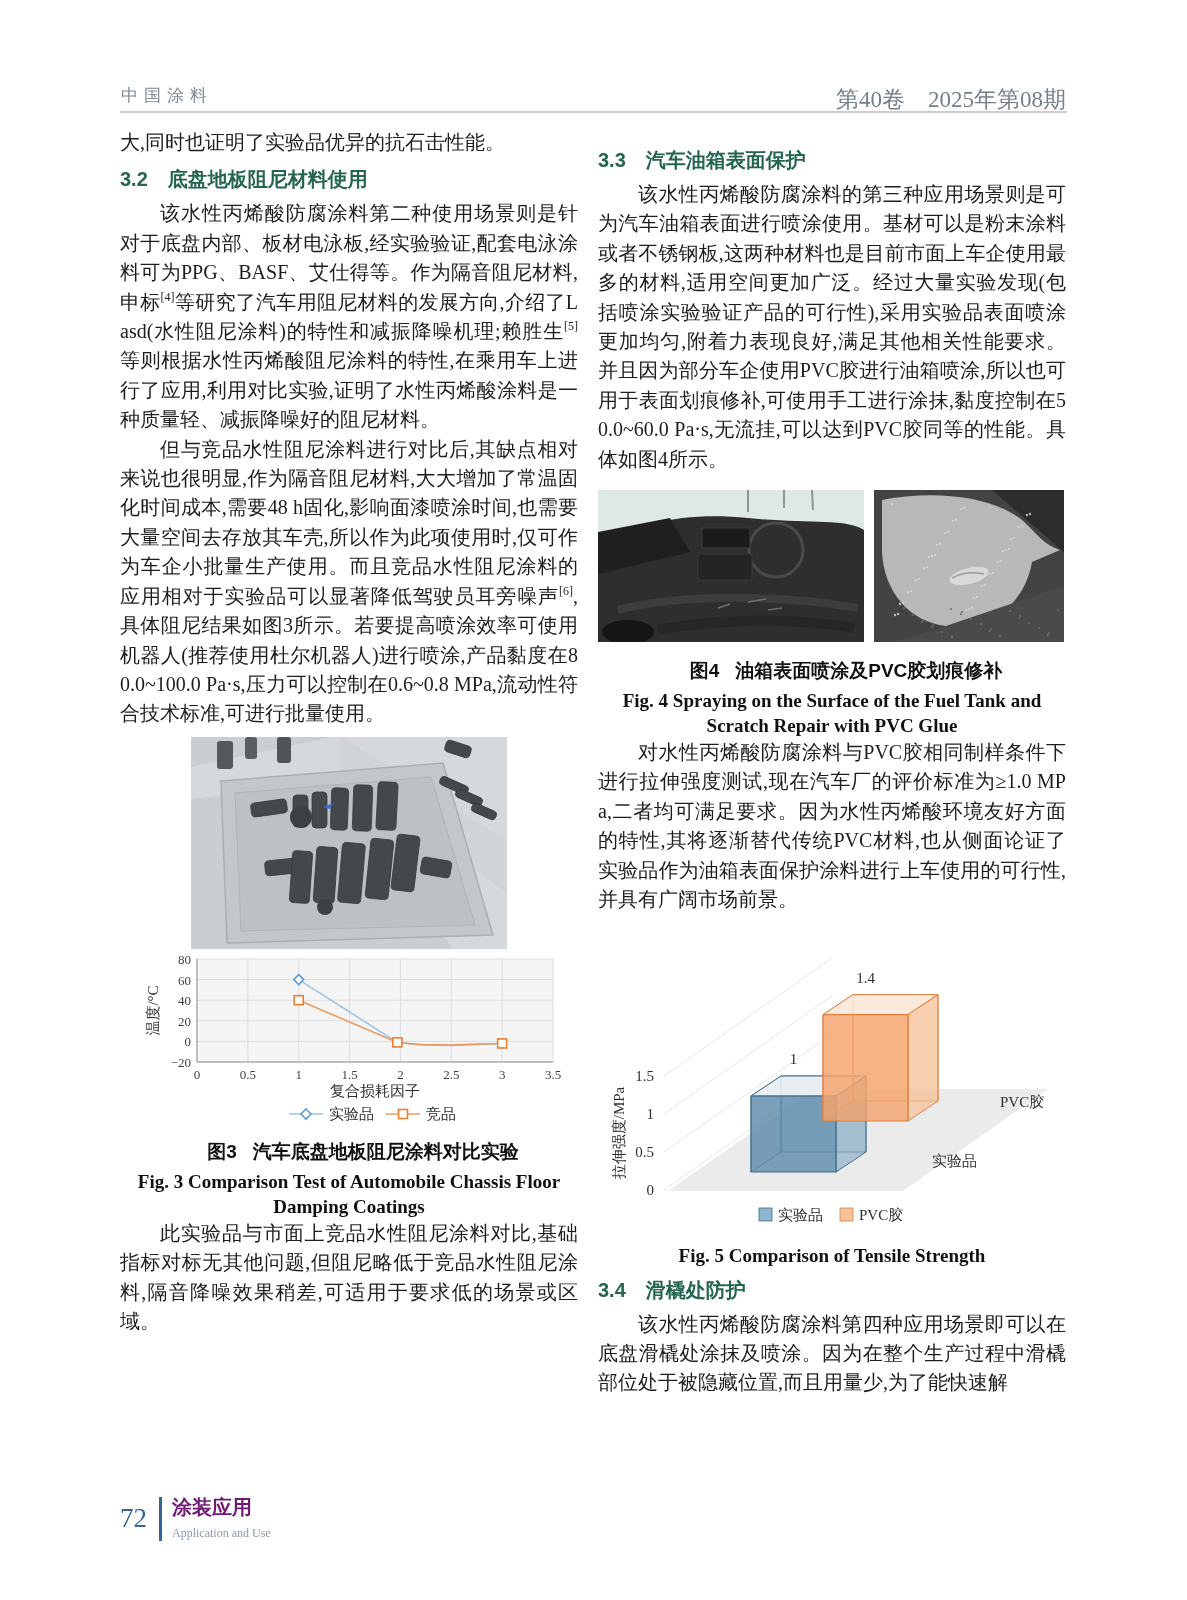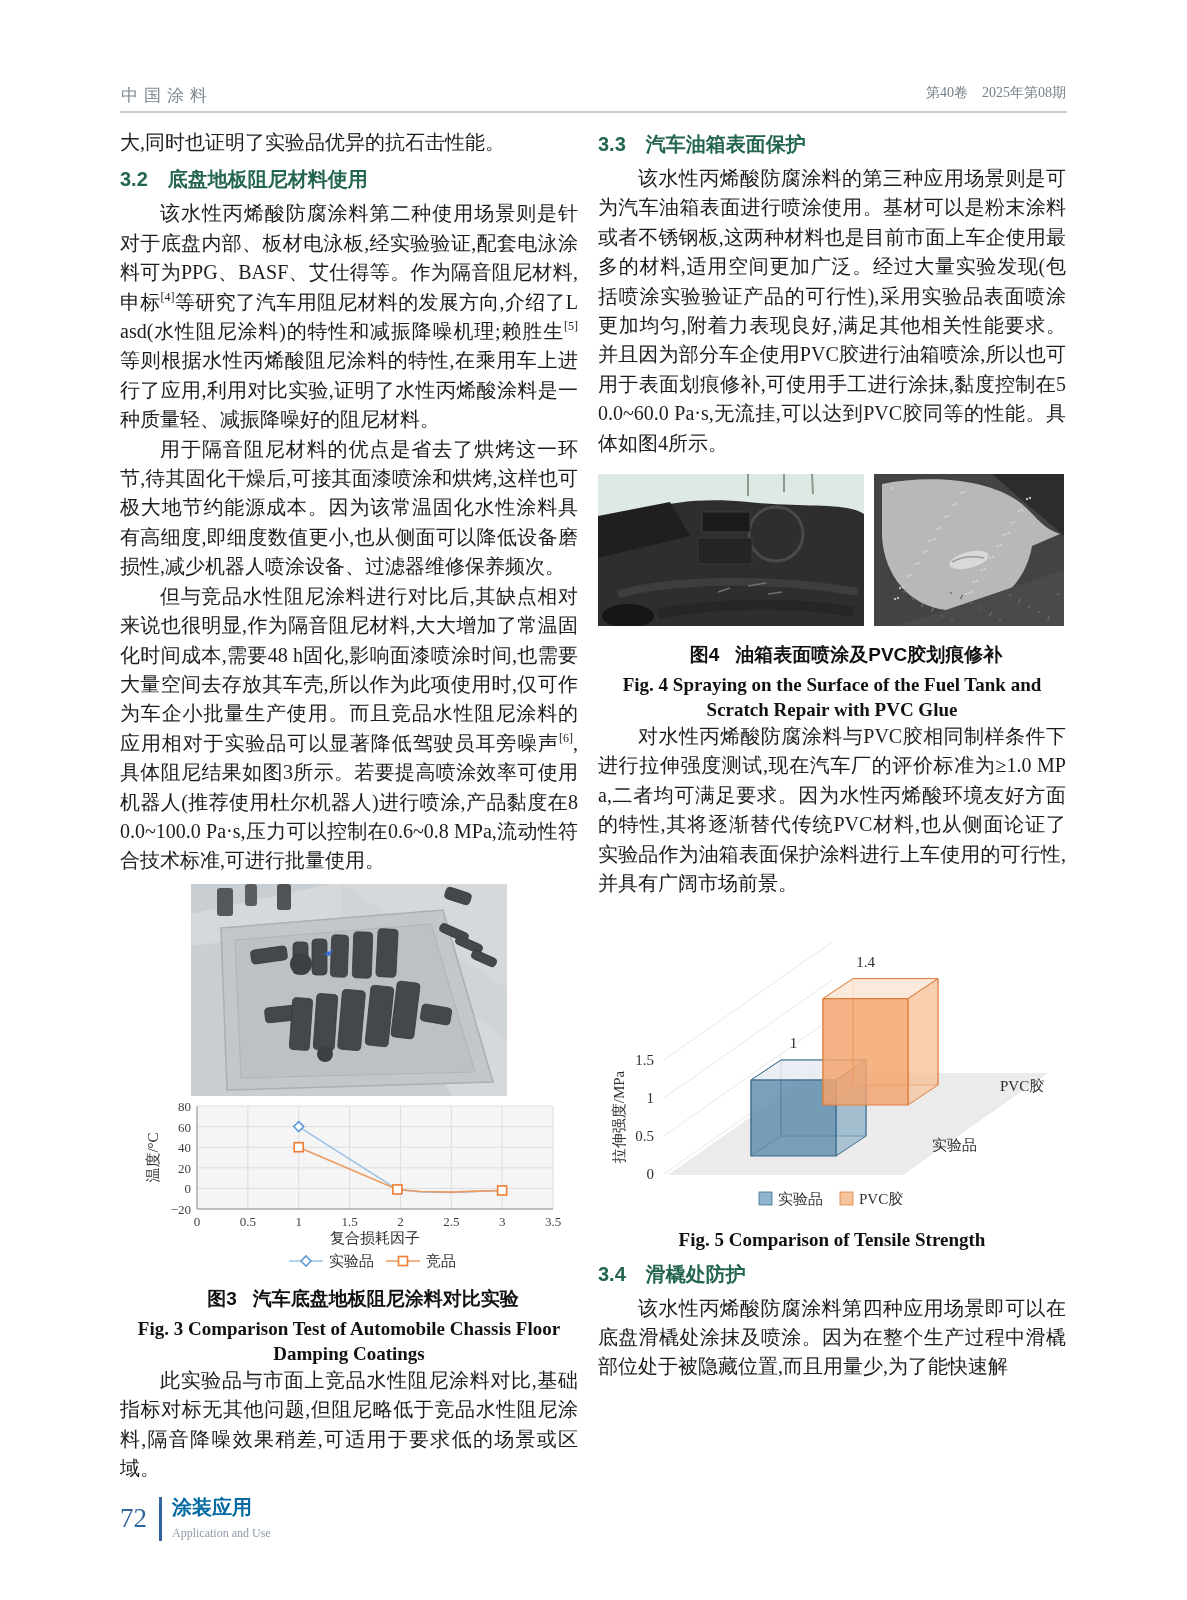--- a/index.html
+++ b/index.html
@@ -1,20 +1,20 @@
 <!DOCTYPE html>
 <html><head>
 <meta charset="utf-8">
 <style>
   html,body{margin:0;padding:0;background:#ffffff;}
   .page{position:relative;width:1187px;height:1600px;background:#ffffff;overflow:hidden;
         font-family:"Liberation Serif",serif;color:#1f1f1f;}
   
   .jname{position:absolute;left:121px;top:84px;font-size:17px;color:#7e8992;letter-spacing:6px;}
-  .jissue{position:absolute;right:121px;top:84px;font-size:14px;color:#74808a;}
+  .jissue{position:absolute;right:121px;top:84px;font-size:23px;color:#74808a;}
   .rule{position:absolute;left:120px;width:947px;top:111px;height:2px;background:#c9ced3;}
   
   .col{position:absolute;top:128px;}
   .col-left{left:120px;width:458px;}
   .col-right{left:598px;width:468px;}
   p.body{margin:0;font-size:20px;line-height:29.4px;text-align:justify;text-indent:2em;
          word-break:break-all;color:#1d1d1d;}
   p.noind{text-indent:0;}
   sup{font-size:12px;line-height:0;}
   h3.sec{margin:8px 0 6px 0;font-family:"Liberation Sans",sans-serif;font-weight:bold;
@@ -29,21 +29,21 @@
   .fig4row{display:flex;gap:10px;margin-top:16px;align-items:flex-start;}
   .fig4a{width:266px;height:152px;overflow:hidden;}
   .fig4b{width:190px;height:152px;overflow:hidden;}
   .fig5chart{margin-top:24px;width:468px;height:300px;} .mt26{margin-top:26px;} .mt22{margin-top:22px;} .mt34{margin-top:34px;}
   .capwrap{margin-top:16px;}
   
   .pfoot{position:absolute;left:120px;top:1496px;display:flex;align-items:center;}
   .pnum{font-size:27px;color:#31659c;margin-right:12px;}
   .pbar{width:3px;height:44px;background:#31659c;margin-right:10px;}
   .psec-cn{font-family:"Liberation Sans",sans-serif;font-weight:bold;font-size:20px;
-           line-height:22px;color:#0369a1;}
+           line-height:22px;color:#701a75;}
   .psec-en{font-size:12px;color:#8d99a9;margin-top:8px;}
   
   svg text{font-family:"Liberation Serif",serif;}
   .tick{font-size:13px;fill:#3f3f3f;}
   .axlab{font-size:15px;fill:#2f2f2f;}
   .leg{font-size:15px;fill:#2f2f2f;}
   .axlab3{font-size:15px;fill:#2f2f2f;}
   .vlab{font-size:15px;fill:#2f2f2f;}
 </style>
 </head>
@@ -52,21 +52,20 @@
 <div class="page">
 
   <span class="jname">中国涂料</span>
   <span class="jissue">第40卷　2025年第08期</span>
   <div class="rule"></div>
 
   <div class="col col-left">
     <p class="body noind">大,同时也证明了实验品优异的抗石击性能。</p>
     <h3 class="sec"><span class="num">3.2</span><span>底盘地板阻尼材料使用</span></h3>
     <p class="body"><span>该水性丙烯酸防腐涂料第二种使用场景则是针对于底盘内部、板材电泳板,经实验验证,配套电泳涂料可为PPG、BASF、艾仕得等。作为隔音阻尼材料,申标</span><sup>[4]</sup><span>等研究了汽车用阻尼材料的发展方向,介绍了Lasd(水性阻尼涂料)的特性和减振降噪机理;赖胜生</span><sup>[5]</sup><span>等则根据水性丙烯酸阻尼涂料的特性,在乘用车上进行了应用,利用对比实验,证明了水性丙烯酸涂料是一种质量轻、减振降噪好的阻尼材料。</span></p>
-    <p class="body">用于隔音阻尼材料的优点是省去了烘烤这一环节,待其固化干燥后,可接其面漆喷涂和烘烤,这样也可极大地节约能源成本。因为该常温固化水性涂料具有高细度,即细度数值更小,也从侧面可以降低设备磨损性,减少机器人喷涂设备、过滤器维修保养频次。</p>
     <p class="body"><span>但与竞品水性阻尼涂料进行对比后,其缺点相对来说也很明显,作为隔音阻尼材料,大大增加了常温固化时间成本,需要48 h固化,影响面漆喷涂时间,也需要大量空间去存放其车壳,所以作为此项使用时,仅可作为车企小批量生产使用。而且竞品水性阻尼涂料的应用相对于实验品可以显著降低驾驶员耳旁噪声</span><sup>[6]</sup><span>,具体阻尼结果如图3所示。若要提高喷涂效率可使用机器人(推荐使用杜尔机器人)进行喷涂,产品黏度在80.0~100.0 Pa·s,压力可以控制在0.6~0.8 MPa,流动性符合技术标准,可进行批量使用。</span></p>
 
     <div class="fig3photo">
       <svg width="316" height="212" viewBox="0 0 316 212">
         <rect x="0" y="0" width="316" height="212" fill="#c9ced2"></rect>
         <polygon points="140,0 316,0 316,212 262,212 150,44 0,62 0,30" fill="#d5d9dc"></polygon>
         <polygon points="150,0 316,104 316,156 150,34" fill="#cfd4d7"></polygon>
         <rect x="26" y="4" width="16" height="28" rx="3" fill="#54585b"></rect>
         <rect x="54" y="0" width="12" height="22" rx="3" fill="#5a5e61"></rect>
         <rect x="86" y="0" width="14" height="26" rx="3" fill="#505457"></rect>
@@ -145,21 +144,21 @@
           <text x="306" y="168" class="leg">竞品</text>
         </svg></div>
 
     <p class="cap-cn"><span class="clabel">图3</span><span>汽车底盘地板阻尼涂料对比实验</span></p>
     <p class="cap-en"><span>Fig. 3  Comparison Test of Automobile Chassis Floor</span><br><span>Damping Coatings</span></p>
 
     <p class="body mt22">此实验品与市面上竞品水性阻尼涂料对比,基础指标对标无其他问题,但阻尼略低于竞品水性阻尼涂料,隔音降噪效果稍差,可适用于要求低的场景或区域。</p>
   </div>
 
   <div class="col col-right">
-    <h3 class="sec" style="margin-top:2px"><span class="num">3.3</span><span>汽车油箱表面保护</span></h3>
+    <h3 class="sec" style="margin-top:18px"><span class="num">3.3</span><span>汽车油箱表面保护</span></h3>
     <p class="body">该水性丙烯酸防腐涂料的第三种应用场景则是可为汽车油箱表面进行喷涂使用。基材可以是粉末涂料或者不锈钢板,这两种材料也是目前市面上车企使用最多的材料,适用空间更加广泛。经过大量实验发现(包括喷涂实验验证产品的可行性),采用实验品表面喷涂更加均匀,附着力表现良好,满足其他相关性能要求。并且因为部分车企使用PVC胶进行油箱喷涂,所以也可用于表面划痕修补,可使用手工进行涂抹,黏度控制在50.0~60.0 Pa·s,无流挂,可以达到PVC胶同等的性能。具体如图4所示。</p>
 
     <div class="fig4row">
       <div class="fig4a">
         <svg width="266" height="152" viewBox="0 0 266 152">
           <rect x="0" y="0" width="266" height="152" fill="#dfe9e3"></rect>
           <line x1="150" y1="0" x2="150" y2="22" stroke="#8a9a90" stroke-width="2"></line>
           <line x1="186" y1="0" x2="186" y2="18" stroke="#8a9a90" stroke-width="2"></line>
           <line x1="214" y1="0" x2="215" y2="20" stroke="#8a9a90" stroke-width="2"></line>
           <path d="M0,58 C40,30 95,22 150,28 C205,34 248,28 266,40 L266,152 L0,152 Z" fill="#2e2e30"></path>

